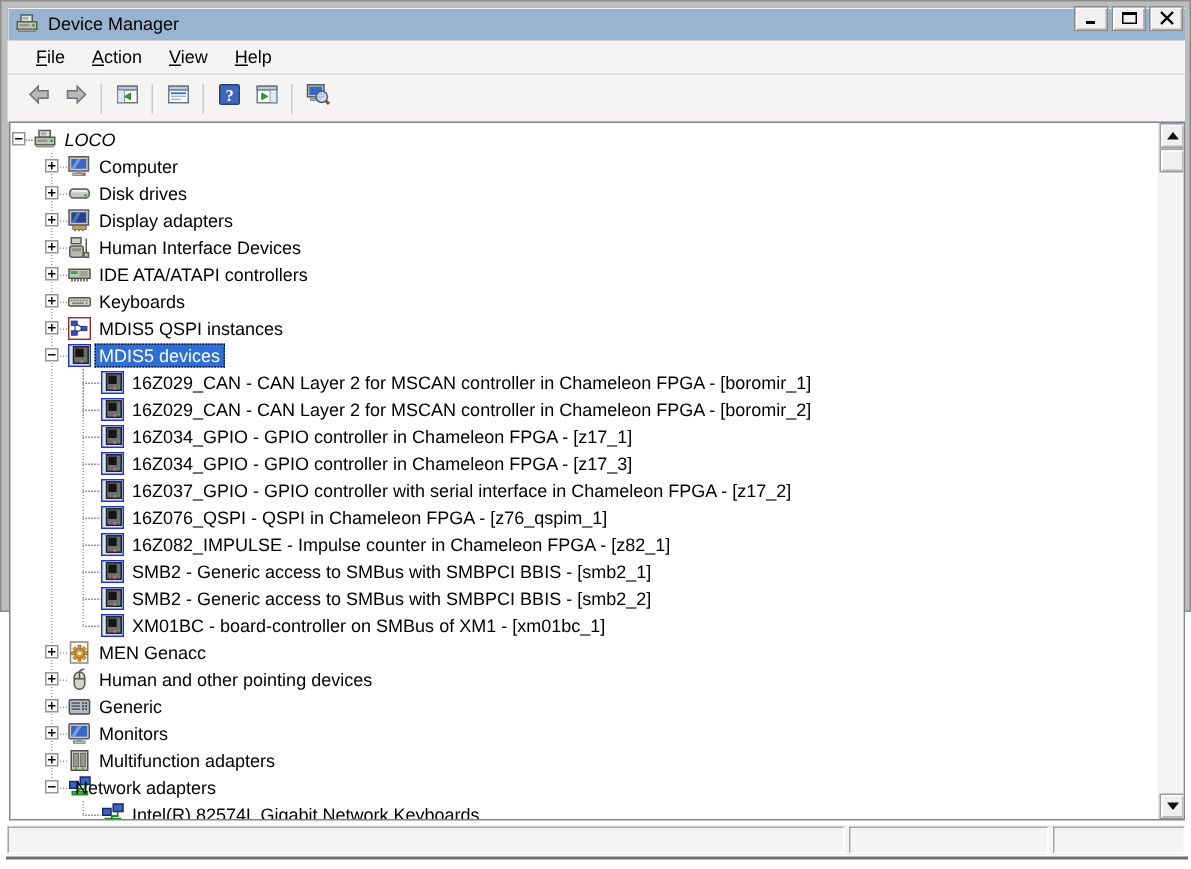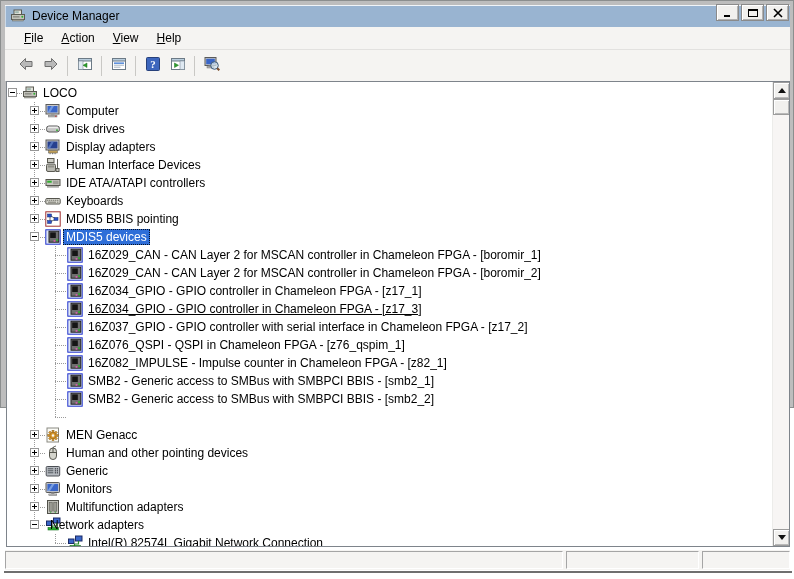--- a/index.html
+++ b/index.html
@@ -181,21 +181,21 @@
           <span class="ticon" style="left: 15px;">
             <svg viewBox="0 0 16 16">
               <rect x="4" y="2" width="7.5" height="4.5" fill="#e4e4dc" stroke="#5a5a52"></rect>
               <rect x="5.2" y="3.2" width="3.6" height="2" fill="#9fb6ae"></rect>
               <rect x="1.5" y="6.5" width="13" height="5" fill="#c2c2ba" stroke="#5a5a52"></rect>
               <rect x="3" y="8" width="6.5" height="1.6" fill="#93938b"></rect>
               <circle cx="12.3" cy="8.8" r="1" fill="#2eae2e"></circle>
               <rect x="2.5" y="11.5" width="11" height="1.5" fill="#a8a8a0" stroke="#5a5a52" stroke-width=".4"></rect>
             </svg>
           </span>
-          <span class="tlabel" style="left: 33px;">LOCO</span>
+          <span class="tlabel" style="left: 33px; font-style: italic;">LOCO</span>
         </div>
         <div class="hline" style="left: 27px; top: 29px; width: 11px;"></div>
         <div class="trow" style="top: 20px;">
           <div class="expand plus" style="left: 23px;"></div>
           <span class="ticon" style="left: 38px;">
             <svg viewBox="0 0 16 16">
               <rect x="1" y="1.5" width="13" height="9.5" fill="#c9c9c9" stroke="#5a5a5a"></rect>
               <rect x="2.5" y="3" width="10" height="6.5" fill="#3a66c8"></rect>
               <path d="M2.5 9.5 L6.5 3 H9 L5 9.5 Z" fill="#7fa5e6" opacity=".8"></path>
               <rect x="6" y="11" width="3.5" height="1.3" fill="#9a9a9a"></rect>
@@ -292,21 +292,21 @@
           <div class="expand plus" style="left: 23px;"></div>
           <span class="ticon" style="left: 38px;">
             <svg viewBox="0 0 16 16">
               <rect x="0.8" y="0.8" width="14.4" height="14.4" fill="#fff" stroke="#a03030"></rect>
               <path d="M5 4.5 L11 8 M5 11 L11 8 M5 4.5 L5 11" stroke="#444" stroke-width=".8" fill="none"></path>
               <rect x="2.5" y="3" width="4" height="3" fill="#2a50c8" stroke="#1a2a66" stroke-width=".5"></rect>
               <rect x="9" y="6.5" width="4" height="3" fill="#2a50c8" stroke="#1a2a66" stroke-width=".5"></rect>
               <rect x="2.5" y="9.5" width="4" height="3" fill="#2a50c8" stroke="#1a2a66" stroke-width=".5"></rect>
             </svg>
           </span>
-          <span class="tlabel" style="left: 56px;">MDIS5 BBIS pointing</span>
+          <span class="tlabel" style="left: 56px;">MDIS5 QSPI instances</span>
         </div>
         <div class="hline" style="left: 27px; top: 155px; width: 11px;"></div>
         <div class="trow" style="top: 146px;">
           <div class="expand" style="left: 23px;"></div>
           <span class="ticon" style="left: 38px;">
             <svg viewBox="0 0 16 16">
               <rect x="0.8" y="0.8" width="14.4" height="14.4" fill="#dfe7f5" stroke="#2233cc"></rect>
               <rect x="4" y="2.2" width="9.8" height="11" fill="#6e6e6e" stroke="#222"></rect>
               <rect x="5.2" y="3.4" width="5.6" height="5.6" fill="#151515"></rect>
               <rect x="11.2" y="10.2" width="1.8" height="1.8" fill="#2eae2e"></rect>
@@ -358,21 +358,21 @@
         <div class="trow" style="top: 218px;">
           <span class="ticon" style="left: 60px;">
             <svg viewBox="0 0 16 16">
               <rect x="0.8" y="0.8" width="14.4" height="14.4" fill="#dfe7f5" stroke="#2233cc"></rect>
               <rect x="4" y="2.2" width="9.8" height="11" fill="#6e6e6e" stroke="#222"></rect>
               <rect x="5.2" y="3.4" width="5.6" height="5.6" fill="#151515"></rect>
               <rect x="11.2" y="10.2" width="1.8" height="1.8" fill="#2eae2e"></rect>
               <rect x="8.6" y="11" width="1.8" height="1.8" fill="#d060a8"></rect>
             </svg>
           </span>
-          <span class="tlabel" style="left: 78px; text-decoration: underline;">16Z034_GPIO - GPIO controller in Chameleon FPGA - [z17_3]</span>
+          <span class="tlabel" style="left: 78px;">16Z034_GPIO - GPIO controller in Chameleon FPGA - [z17_3]</span>
         </div>
         <div class="hline" style="left: 48px; top: 245px; width: 12px;"></div>
         <div class="trow" style="top: 236px;">
           <span class="ticon" style="left: 60px;">
             <svg viewBox="0 0 16 16">
               <rect x="0.8" y="0.8" width="14.4" height="14.4" fill="#dfe7f5" stroke="#2233cc"></rect>
               <rect x="4" y="2.2" width="9.8" height="11" fill="#6e6e6e" stroke="#222"></rect>
               <rect x="5.2" y="3.4" width="5.6" height="5.6" fill="#151515"></rect>
               <rect x="11.2" y="10.2" width="1.8" height="1.8" fill="#2eae2e"></rect>
               <rect x="8.6" y="11" width="1.8" height="1.8" fill="#d060a8"></rect>
@@ -426,20 +426,32 @@
               <rect x="0.8" y="0.8" width="14.4" height="14.4" fill="#dfe7f5" stroke="#2233cc"></rect>
               <rect x="4" y="2.2" width="9.8" height="11" fill="#6e6e6e" stroke="#222"></rect>
               <rect x="5.2" y="3.4" width="5.6" height="5.6" fill="#151515"></rect>
               <rect x="11.2" y="10.2" width="1.8" height="1.8" fill="#2eae2e"></rect>
               <rect x="8.6" y="11" width="1.8" height="1.8" fill="#d060a8"></rect>
             </svg>
           </span>
           <span class="tlabel" style="left: 78px;">SMB2 - Generic access to SMBus with SMBPCI BBIS - [smb2_2]</span>
         </div>
         <div class="hline" style="left: 48px; top: 335px; width: 12px;"></div>
+        <div class="trow" style="top: 326px;">
+          <span class="ticon" style="left: 60px;">
+            <svg viewBox="0 0 16 16">
+              <rect x="0.8" y="0.8" width="14.4" height="14.4" fill="#dfe7f5" stroke="#2233cc"></rect>
+              <rect x="4" y="2.2" width="9.8" height="11" fill="#6e6e6e" stroke="#222"></rect>
+              <rect x="5.2" y="3.4" width="5.6" height="5.6" fill="#151515"></rect>
+              <rect x="11.2" y="10.2" width="1.8" height="1.8" fill="#2eae2e"></rect>
+              <rect x="8.6" y="11" width="1.8" height="1.8" fill="#d060a8"></rect>
+            </svg>
+          </span>
+          <span class="tlabel" style="left: 78px;">XM01BC - board-controller on SMBus of XM1 - [xm01bc_1]</span>
+        </div>
         <div class="hline" style="left: 27px; top: 353px; width: 11px;"></div>
         <div class="trow" style="top: 344px;">
           <div class="expand plus" style="left: 23px;"></div>
           <span class="ticon" style="left: 38px;">
             <svg viewBox="0 0 16 16">
               <rect x="2" y="1" width="11.5" height="14" fill="#fbfbf6" stroke="#8a8a82"></rect>
               <g transform="translate(8,8.5)" fill="#d89a30" stroke="#8a5a10" stroke-width=".5">
                 <rect x="-1" y="-5.2" width="2" height="10.4"></rect>
                 <rect x="-1" y="-5.2" width="2" height="10.4" transform="rotate(90)"></rect>
                 <rect x="-1" y="-5.2" width="2" height="10.4" transform="rotate(45)"></rect>
@@ -529,21 +541,21 @@
         <div class="hline" style="left: 48px; top: 461px; width: 12px;"></div>
         <div class="trow" style="top: 452px;">
           <span class="ticon" style="left: 60px;">
             <svg viewBox="0 0 16 16">
               <rect x="8.5" y="1" width="6.5" height="5" fill="#3a66c8" stroke="#1a2a66"></rect>
               <rect x="1.5" y="4" width="5.5" height="4.5" fill="#3a66c8" stroke="#1a2a66"></rect>
               <path d="M11.5 6 v3 h-4 v2" stroke="#2a8a2a" fill="none" stroke-width="1.2"></path>
               <rect x="3" y="10.5" width="10.5" height="2.5" fill="#2eae2e" stroke="#15701f" stroke-width=".6"></rect>
             </svg>
           </span>
-          <span class="tlabel" style="left: 78px;">Intel(R) 82574L Gigabit Network Connection</span>
+          <span class="tlabel" style="left: 78px;">Intel(R) 82574L Gigabit Network Keyboards</span>
         </div>
       </div>
     <div class="scrollbar">
       <div class="sb-btn sb-up">
           <span class="arr-up"></span>
         </div>
       <div class="sb-thumb"></div>
       <div class="sb-btn sb-down">
           <span class="arr-down"></span>
         </div>

